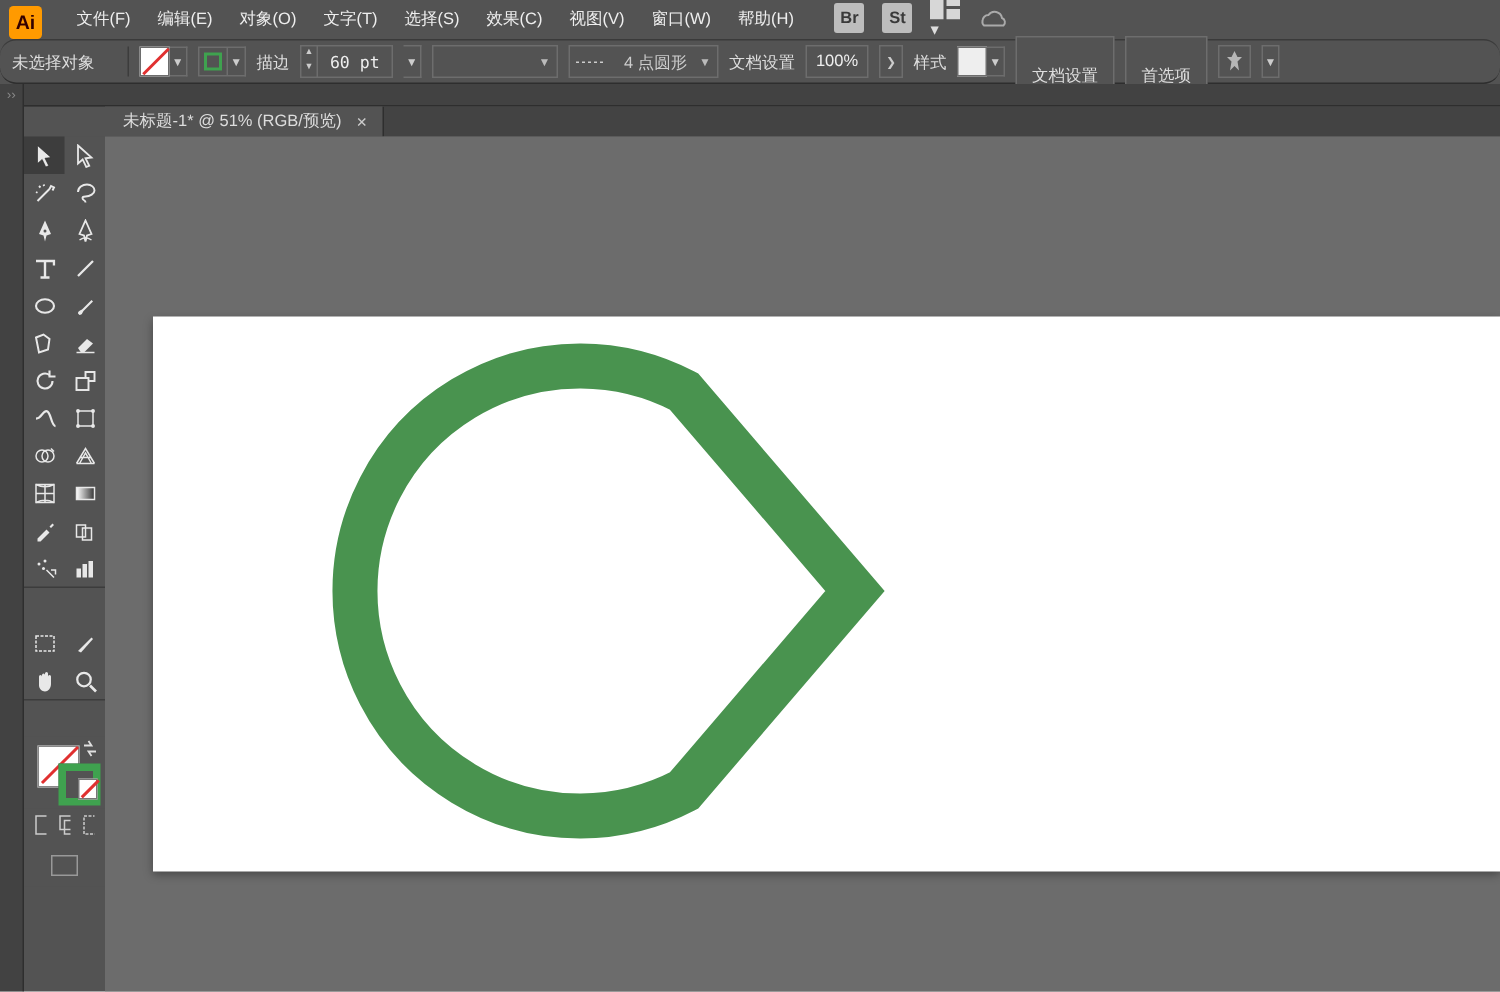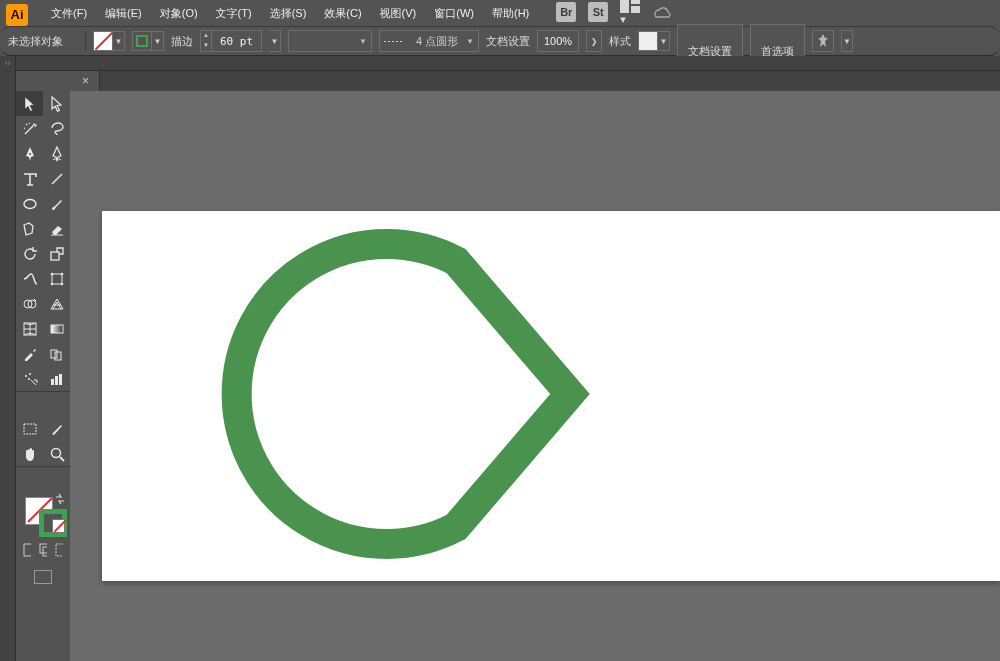--- a/index.html
+++ b/index.html
@@ -176,20 +176,21 @@
   <div class="dd-arrow" style="height:22px;border-left:1px solid #6d6d6d">▼</div>
 </div>
 
 <div class="dockstrip">
     <div class="grip">››</div>
   </div>
 <div class="tabstrip"></div>
 
 <div class="doc-tabs">
   <div class="doc-tab">
+    <span>未标题-1* @ 51% (RGB/预览)</span>
     <span class="close">×</span>
   </div>
 </div>
 
 <div class="toolbar">
   <div class="tbtn active">
       <svg width="14" height="16">
         <path d="M2 1l9 8-4 .5 2.5 5-2 .8-2.4-5L2 13z" fill="#e8e8e8" stroke="#222" stroke-width=".4"></path>
       </svg>
     </div>

